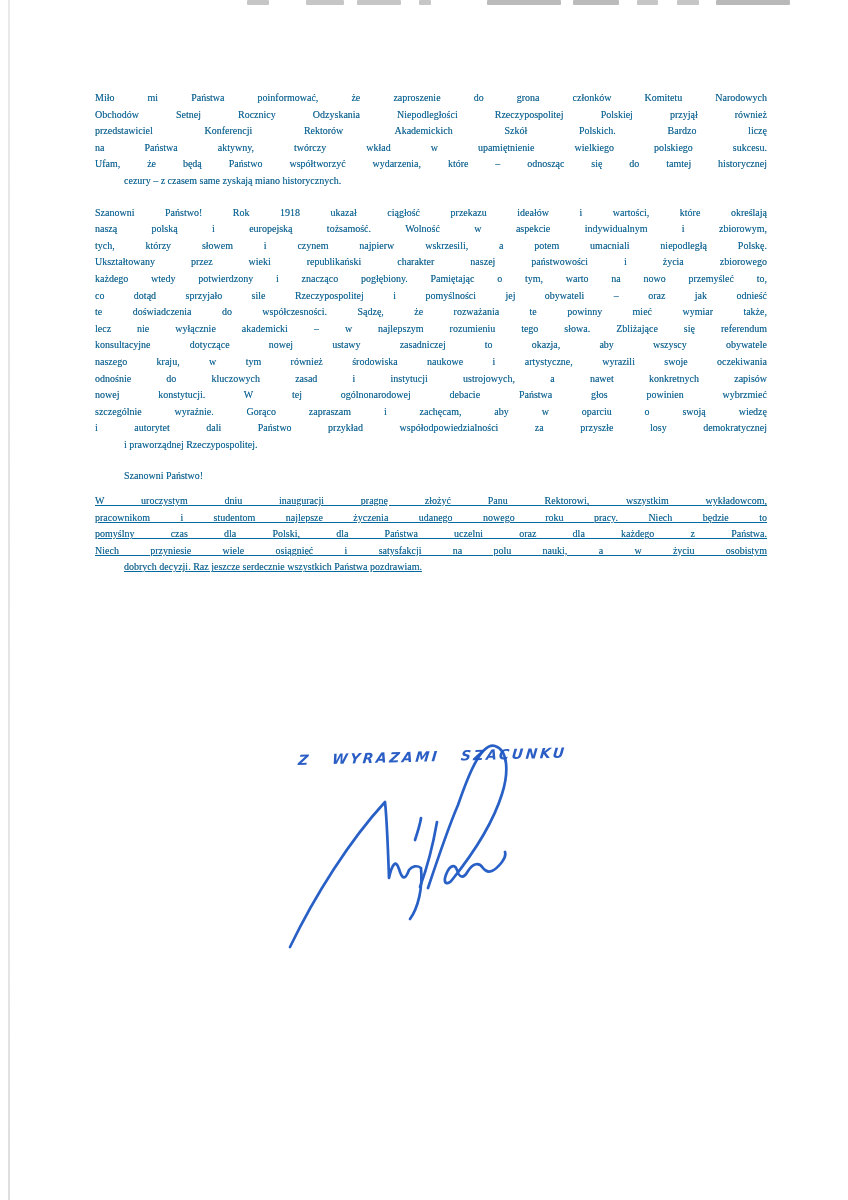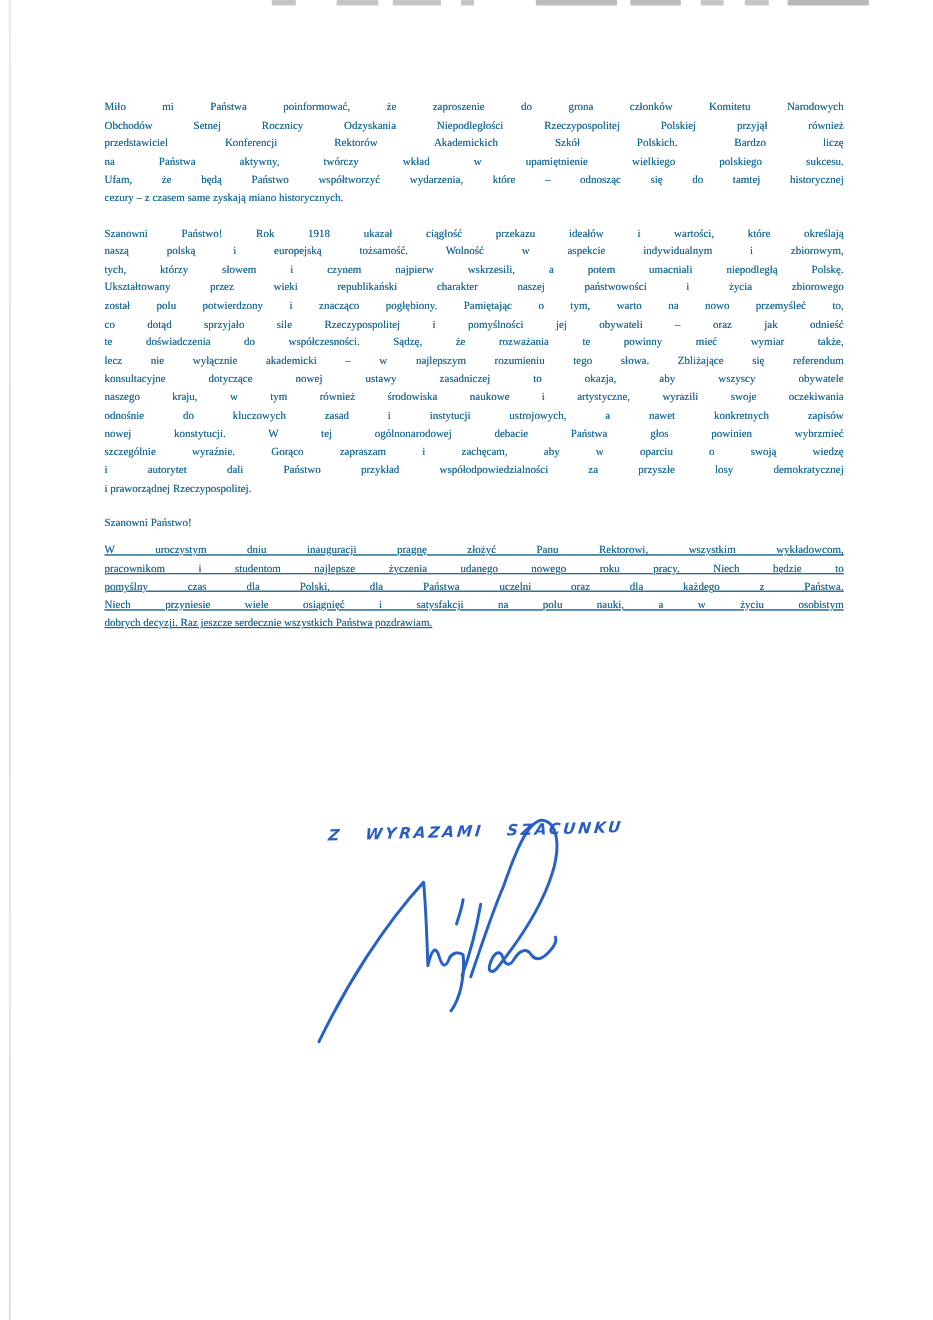--- a/index.html
+++ b/index.html
@@ -50,20 +50,21 @@
   .para { margin-top: 15px; }
   .para:first-child { margin-top: 0; }
   .para:nth-child(4) { margin-top: 8px; text-decoration: underline; }
   .line {
     text-align: justify;
     text-align-last: justify;
   }
   .line.last {
     text-align: left;
     text-align-last: left;
+    margin-left: 29px;
   }
 
   
   .handwritten-closing {
     position: absolute;
     left: 299px;
     top: 752px;
     width: 300px;
     color: #1c52c0;
     font-family: "DejaVu Sans", sans-serif;
@@ -109,21 +110,21 @@
         <div class="line">przedstawiciel Konferencji Rektorów Akademickich Szkół Polskich. Bardzo liczę</div>
         <div class="line">na Państwa aktywny, twórczy wkład w upamiętnienie wielkiego polskiego sukcesu.</div>
         <div class="line">Ufam, że będą Państwo współtworzyć wydarzenia, które – odnosząc się do tamtej historycznej</div>
         <div class="line last">cezury – z czasem same zyskają miano historycznych.</div>
       </div>
       <div class="para">
         <div class="line">Szanowni Państwo! Rok 1918 ukazał ciągłość przekazu ideałów i wartości, które określają</div>
         <div class="line">naszą polską i europejską tożsamość. Wolność w aspekcie indywidualnym i zbiorowym,</div>
         <div class="line">tych, którzy słowem i czynem najpierw wskrzesili, a potem umacniali niepodległą Polskę.</div>
         <div class="line">Ukształtowany przez wieki republikański charakter naszej państwowości i życia zbiorowego</div>
-        <div class="line">został polu potwierdzony i znacząco pogłębiony. Pamiętając o tym, warto na nowo przemyśleć to,</div>
+        <div class="line">każdego wtedy potwierdzony i znacząco pogłębiony. Pamiętając o tym, warto na nowo przemyśleć to,</div>
         <div class="line">co dotąd sprzyjało sile Rzeczypospolitej i pomyślności jej obywateli – oraz jak odnieść</div>
         <div class="line">te doświadczenia do współczesności. Sądzę, że rozważania te powinny mieć wymiar także,</div>
         <div class="line">lecz nie wyłącznie akademicki – w najlepszym rozumieniu tego słowa. Zbliżające się referendum</div>
         <div class="line">konsultacyjne dotyczące nowej ustawy zasadniczej to okazja, aby wszyscy obywatele</div>
         <div class="line">naszego kraju, w tym również środowiska naukowe i artystyczne, wyrazili swoje oczekiwania</div>
         <div class="line">odnośnie do kluczowych zasad i instytucji ustrojowych, a nawet konkretnych zapisów</div>
         <div class="line">nowej konstytucji. W tej ogólnonarodowej debacie Państwa głos powinien wybrzmieć</div>
         <div class="line">szczególnie wyraźnie. Gorąco zapraszam i zachęcam, aby w oparciu o swoją wiedzę</div>
         <div class="line">i autorytet dali Państwo przykład współodpowiedzialności za przyszłe losy demokratycznej</div>
         <div class="line last">i praworządnej Rzeczypospolitej.</div>

